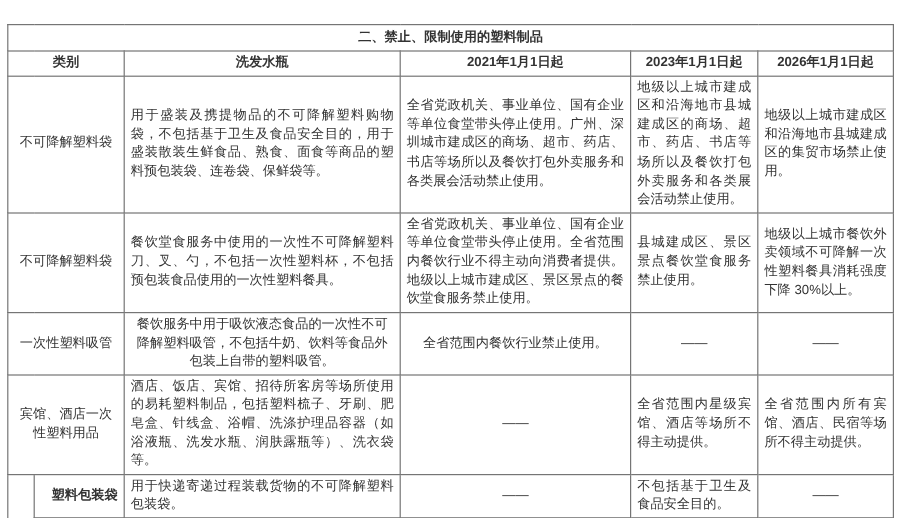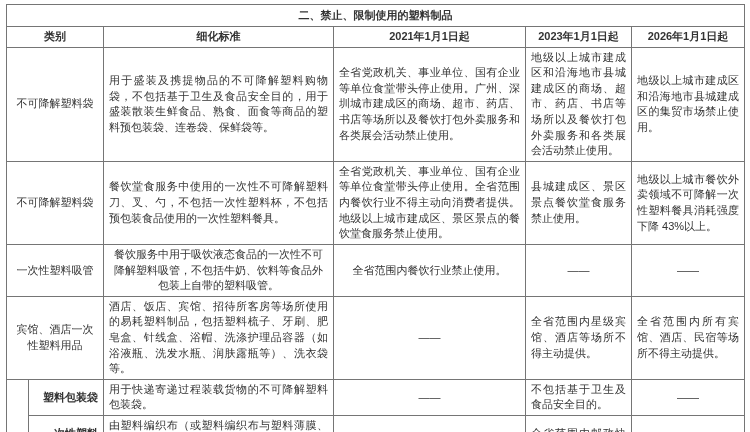--- a/index.html
+++ b/index.html
@@ -6,21 +6,21 @@
     margin: 0;
     padding: 0;
     background: #ffffff;
     font-family: "Liberation Sans", "DejaVu Sans", sans-serif;
   }
   .page {
     width: 750px;
     height: 432px;
     background: #ffffff;
     box-sizing: border-box;
-    padding: 4px 6px;
+    padding: 20px 6px;
   }
   table.plastic-table {
     border-collapse: collapse;
     table-layout: fixed;
     width: 738px;
   }
   table.plastic-table td {
     border: 1px solid #757575;
     color: #333333;
     font-size: 11px;
@@ -89,40 +89,40 @@
       <col style="width:113px">
     </colgroup>
 
     <tbody>
         <tr>
       <td class="title-cell" colspan="6">二、禁止、限制使用的塑料制品</td>
     </tr>
 
     <tr>
       <td class="head-cell" colspan="2">类别</td>
-      <td class="head-cell">细化标准</td>
+      <td class="head-cell">洗发水瓶</td>
       <td class="head-cell">2021年1月1日起</td>
       <td class="head-cell">2023年1月1日起</td>
       <td class="head-cell">2026年1月1日起</td>
     </tr>
 
     <tr class="r1">
       <td class="cat-cell" colspan="2">不可降解塑料袋</td>
       <td class="body-cell">用于盛装及携提物品的不可降解塑料购物袋，不包括基于卫生及食品安全目的，用于盛装散装生鲜食品、熟食、面食等商品的塑料预包装袋、连卷袋、保鲜袋等。</td>
       <td class="body-cell">全省党政机关、事业单位、国有企业等单位食堂带头停止使用。广州、深圳城市建成区的商场、超市、药店、书店等场所以及餐饮打包外卖服务和各类展会活动禁止使用。</td>
       <td class="body-cell">地级以上城市建成区和沿海地市县城建成区的商场、超市、药店、书店等场所以及餐饮打包外卖服务和各类展会活动禁止使用。</td>
       <td class="body-cell">地级以上城市建成区和沿海地市县城建成区的集贸市场禁止使用。</td>
     </tr>
 
     <tr class="r2">
       <td class="cat-cell" colspan="2">不可降解塑料袋</td>
       <td class="body-cell">餐饮堂食服务中使用的一次性不可降解塑料刀、叉、勺，不包括一次性塑料杯，不包括预包装食品使用的一次性塑料餐具。</td>
       <td class="body-cell">全省党政机关、事业单位、国有企业等单位食堂带头停止使用。全省范围内餐饮行业不得主动向消费者提供。地级以上城市建成区、景区景点的餐饮堂食服务禁止使用。</td>
       <td class="body-cell">县城建成区、景区景点餐饮堂食服务禁止使用。</td>
-      <td class="body-cell">地级以上城市餐饮外卖领域不可降解一次性塑料餐具消耗强度下降 43%以上。</td>
+      <td class="body-cell">地级以上城市餐饮外卖领域不可降解一次性塑料餐具消耗强度下降 30%以上。</td>
     </tr>
 
     <tr class="r3">
       <td class="cat-cell" colspan="2">一次性塑料吸管</td>
       <td class="body-cell">餐饮服务中用于吸饮液态食品的一次性不可降解塑料吸管，不包括牛奶、饮料等食品外包装上自带的塑料吸管。</td>
       <td class="body-cell">全省范围内餐饮行业禁止使用。</td>
       <td class="dash-cell">——</td>
       <td class="dash-cell">——</td>
     </tr>
 

